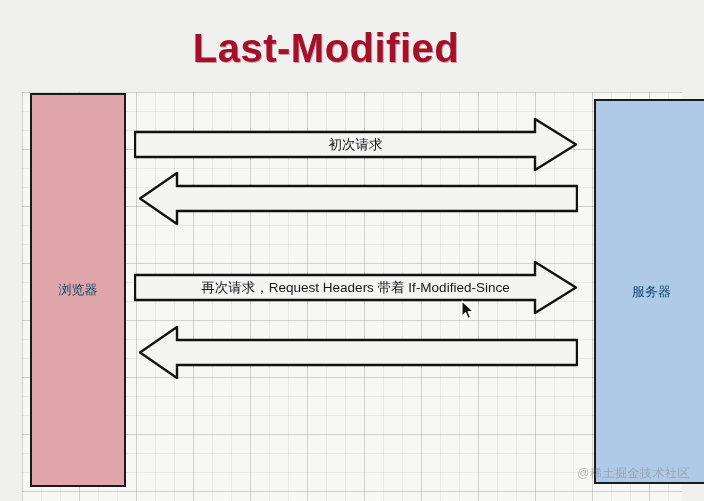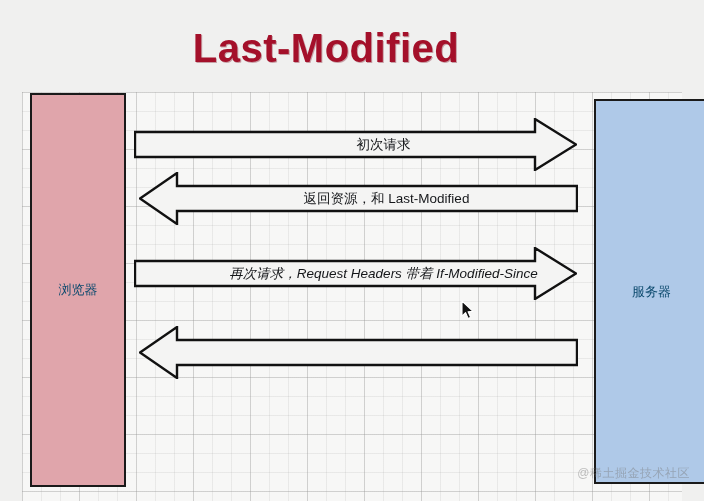--- a/index.html
+++ b/index.html
@@ -94,31 +94,30 @@
 
   .arrow-label {
     position: absolute;
     left: 0;
     width: 100%;
     text-align: center;
     font-size: 13.5px;
     color: #15171a;
     white-space: nowrap;
     pointer-events: none;
-    margin-left: 28px;
   }
 
   
   .a1 { left: 134px; top: 118px; width: 443px; height: 53px; }
   .a1 .arrow-label { top: 18px; }
 
   .a2 { left: 139px; top: 172px; width: 439px; height: 53px; }
   .a2 .arrow-label { top: 18px; }
 
-  .a3 { left: 134px; top: 247px; width: 443px; height: 53px; font-style: italic; }
+  .a3 { left: 134px; top: 261px; width: 443px; height: 53px; }
   .a3 .arrow-label { top: 18px; }
 
   .a4 { left: 139px; top: 326px; width: 439px; height: 53px; }
   .a4 .arrow-label { top: 18px; }
 
   
   .watermark {
     position: absolute;
     right: 14px;
     bottom: 19px;
@@ -161,21 +160,20 @@
     <svg width="443" height="53" viewBox="0 0 443 53">
       <path d="M1,14 L401,14 L401,1 L442,26.5 L401,52 L401,39 L1,39 Z" fill="#f4f4f3" stroke="#111111" stroke-width="2.4" stroke-linejoin="miter"></path>
     </svg>
     <div class="arrow-label">初次请求</div>
   </div>
 
   <div class="arrow-wrap a2">
     <svg width="439" height="53" viewBox="0 0 439 53">
       <path d="M438,14 L38,14 L38,1 L1,26.5 L38,52 L38,39 L438,39 Z" fill="#f4f4f3" stroke="#111111" stroke-width="2.4" stroke-linejoin="miter"></path>
     </svg>
-    <div class="arrow-label">返回资源，和 Last-Modified</div>
   </div>
 
   <div class="arrow-wrap a3">
     <svg width="443" height="53" viewBox="0 0 443 53">
       <path d="M1,14 L401,14 L401,1 L442,26.5 L401,52 L401,39 L1,39 Z" fill="#f4f4f3" stroke="#111111" stroke-width="2.4" stroke-linejoin="miter"></path>
     </svg>
     <div class="arrow-label">再次请求，Request Headers 带着 If-Modified-Since</div>
   </div>
 
   <div class="arrow-wrap a4">

